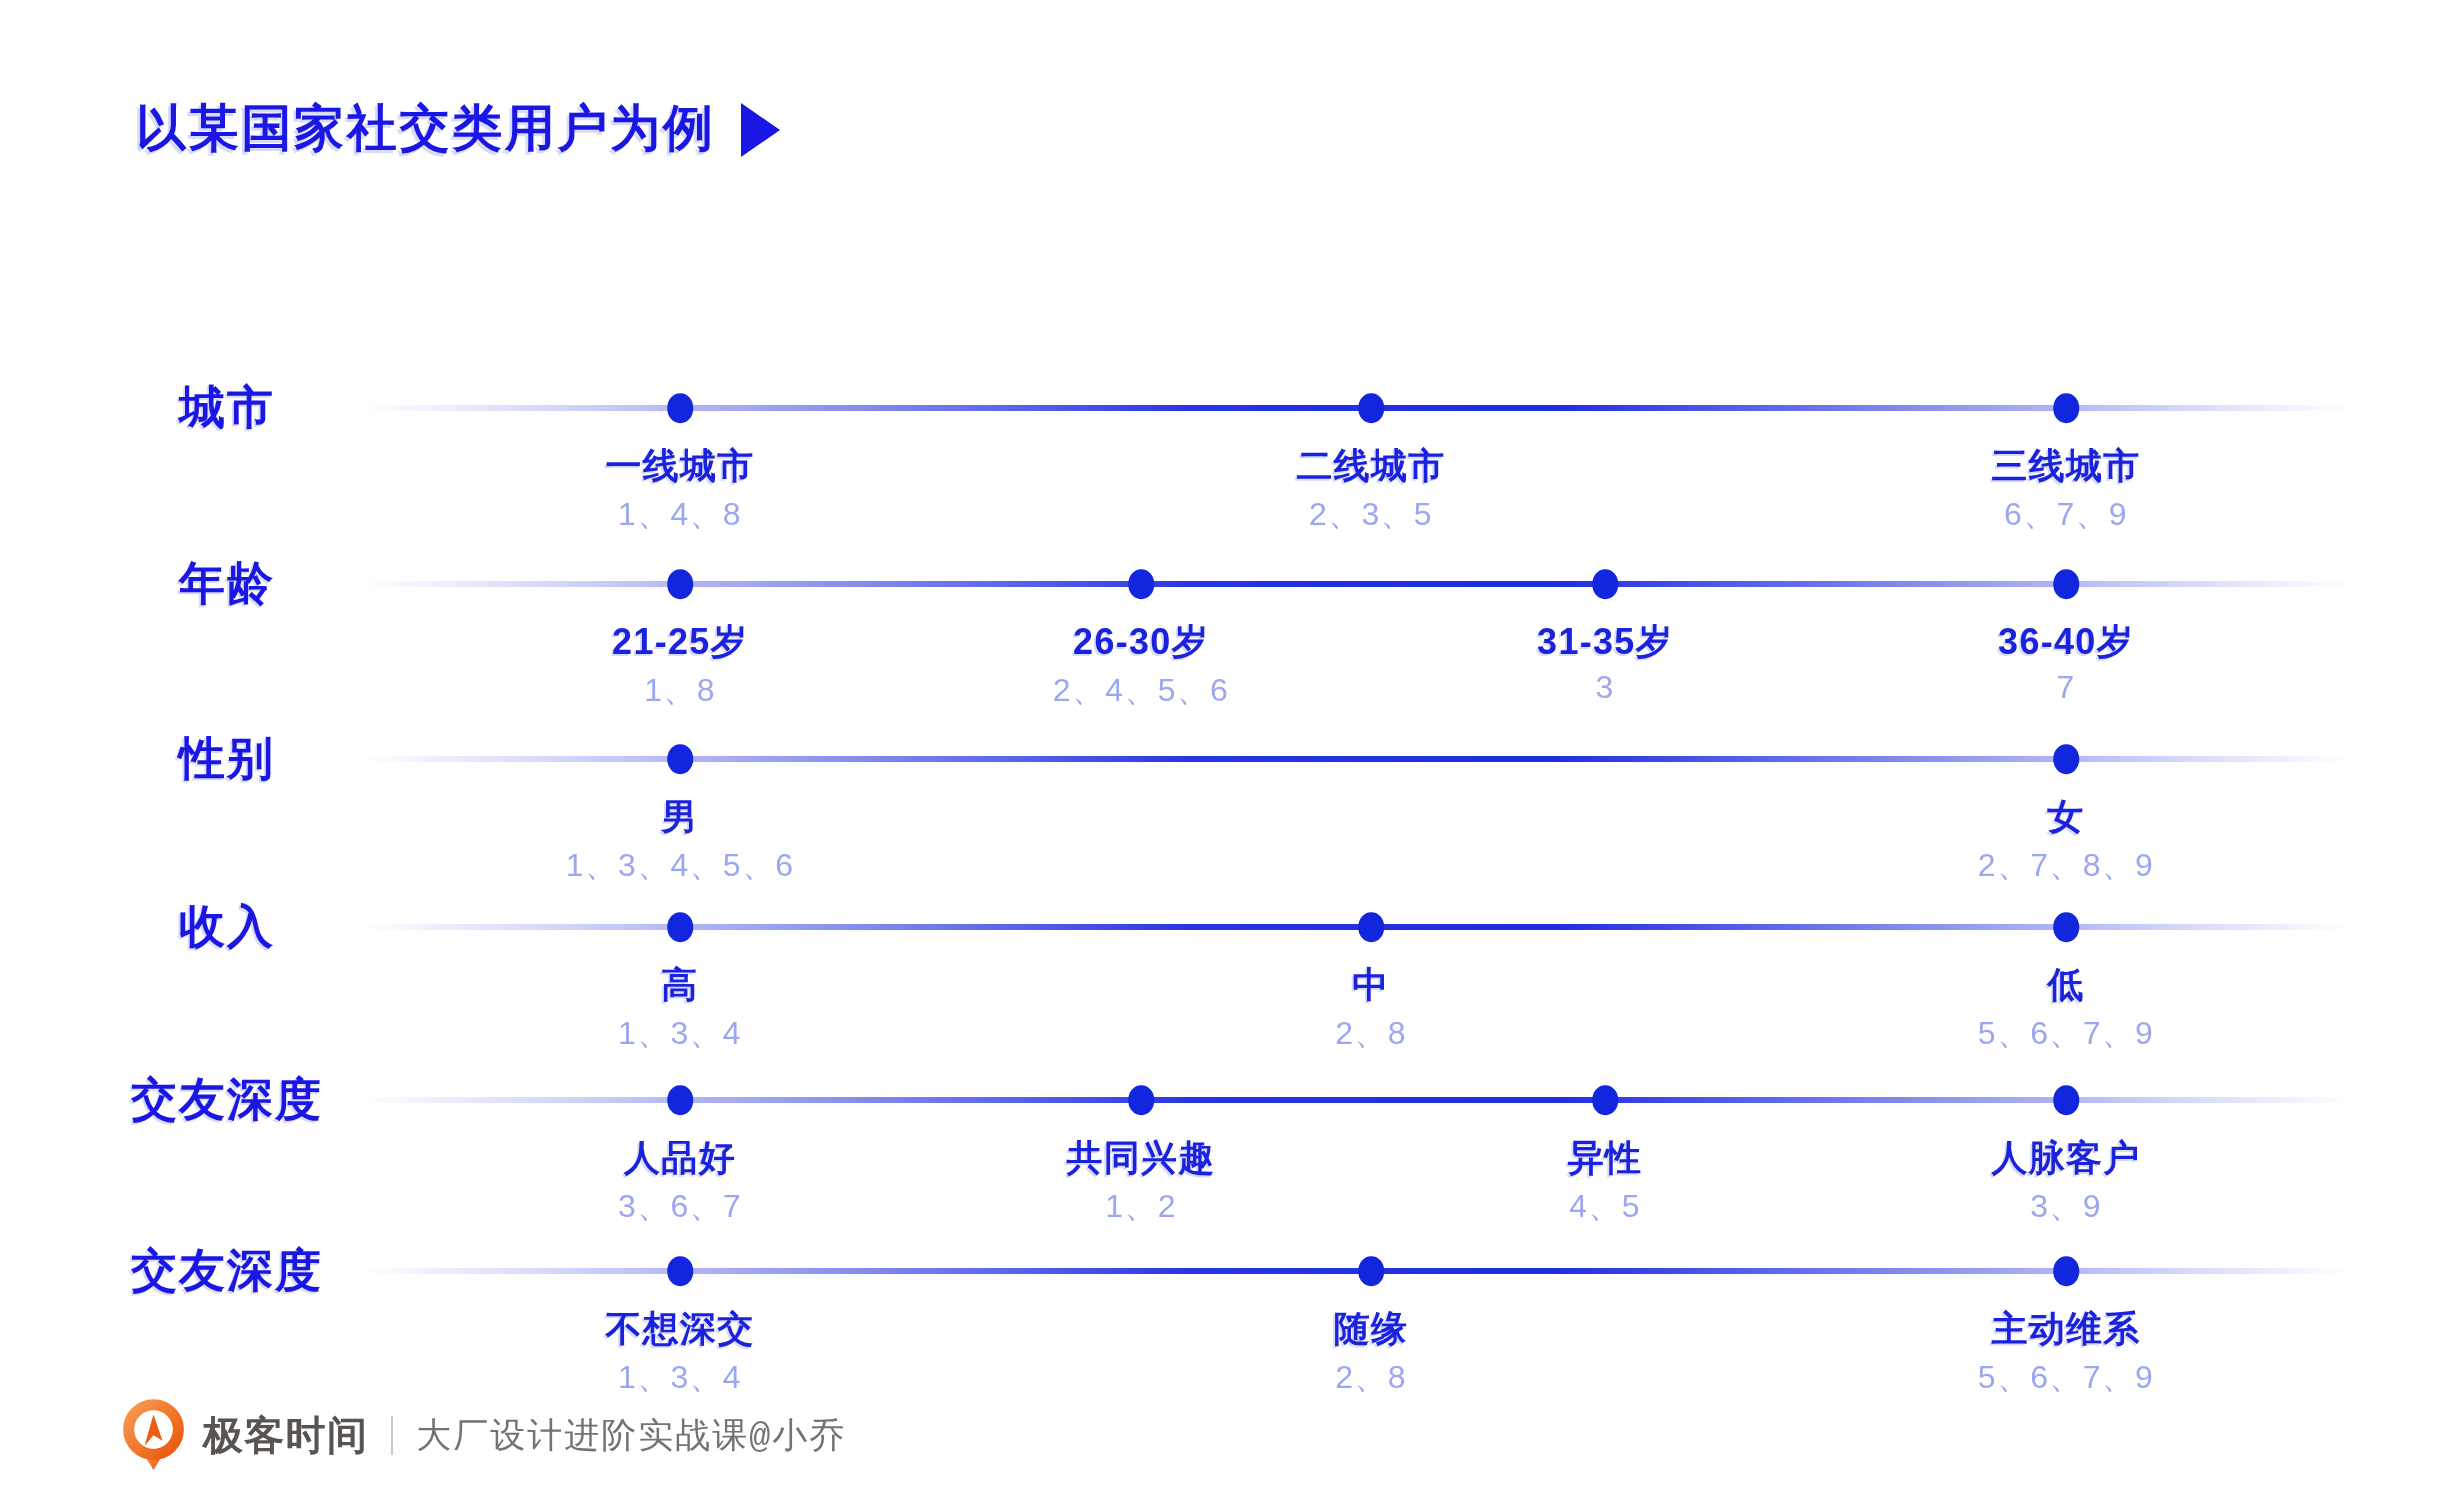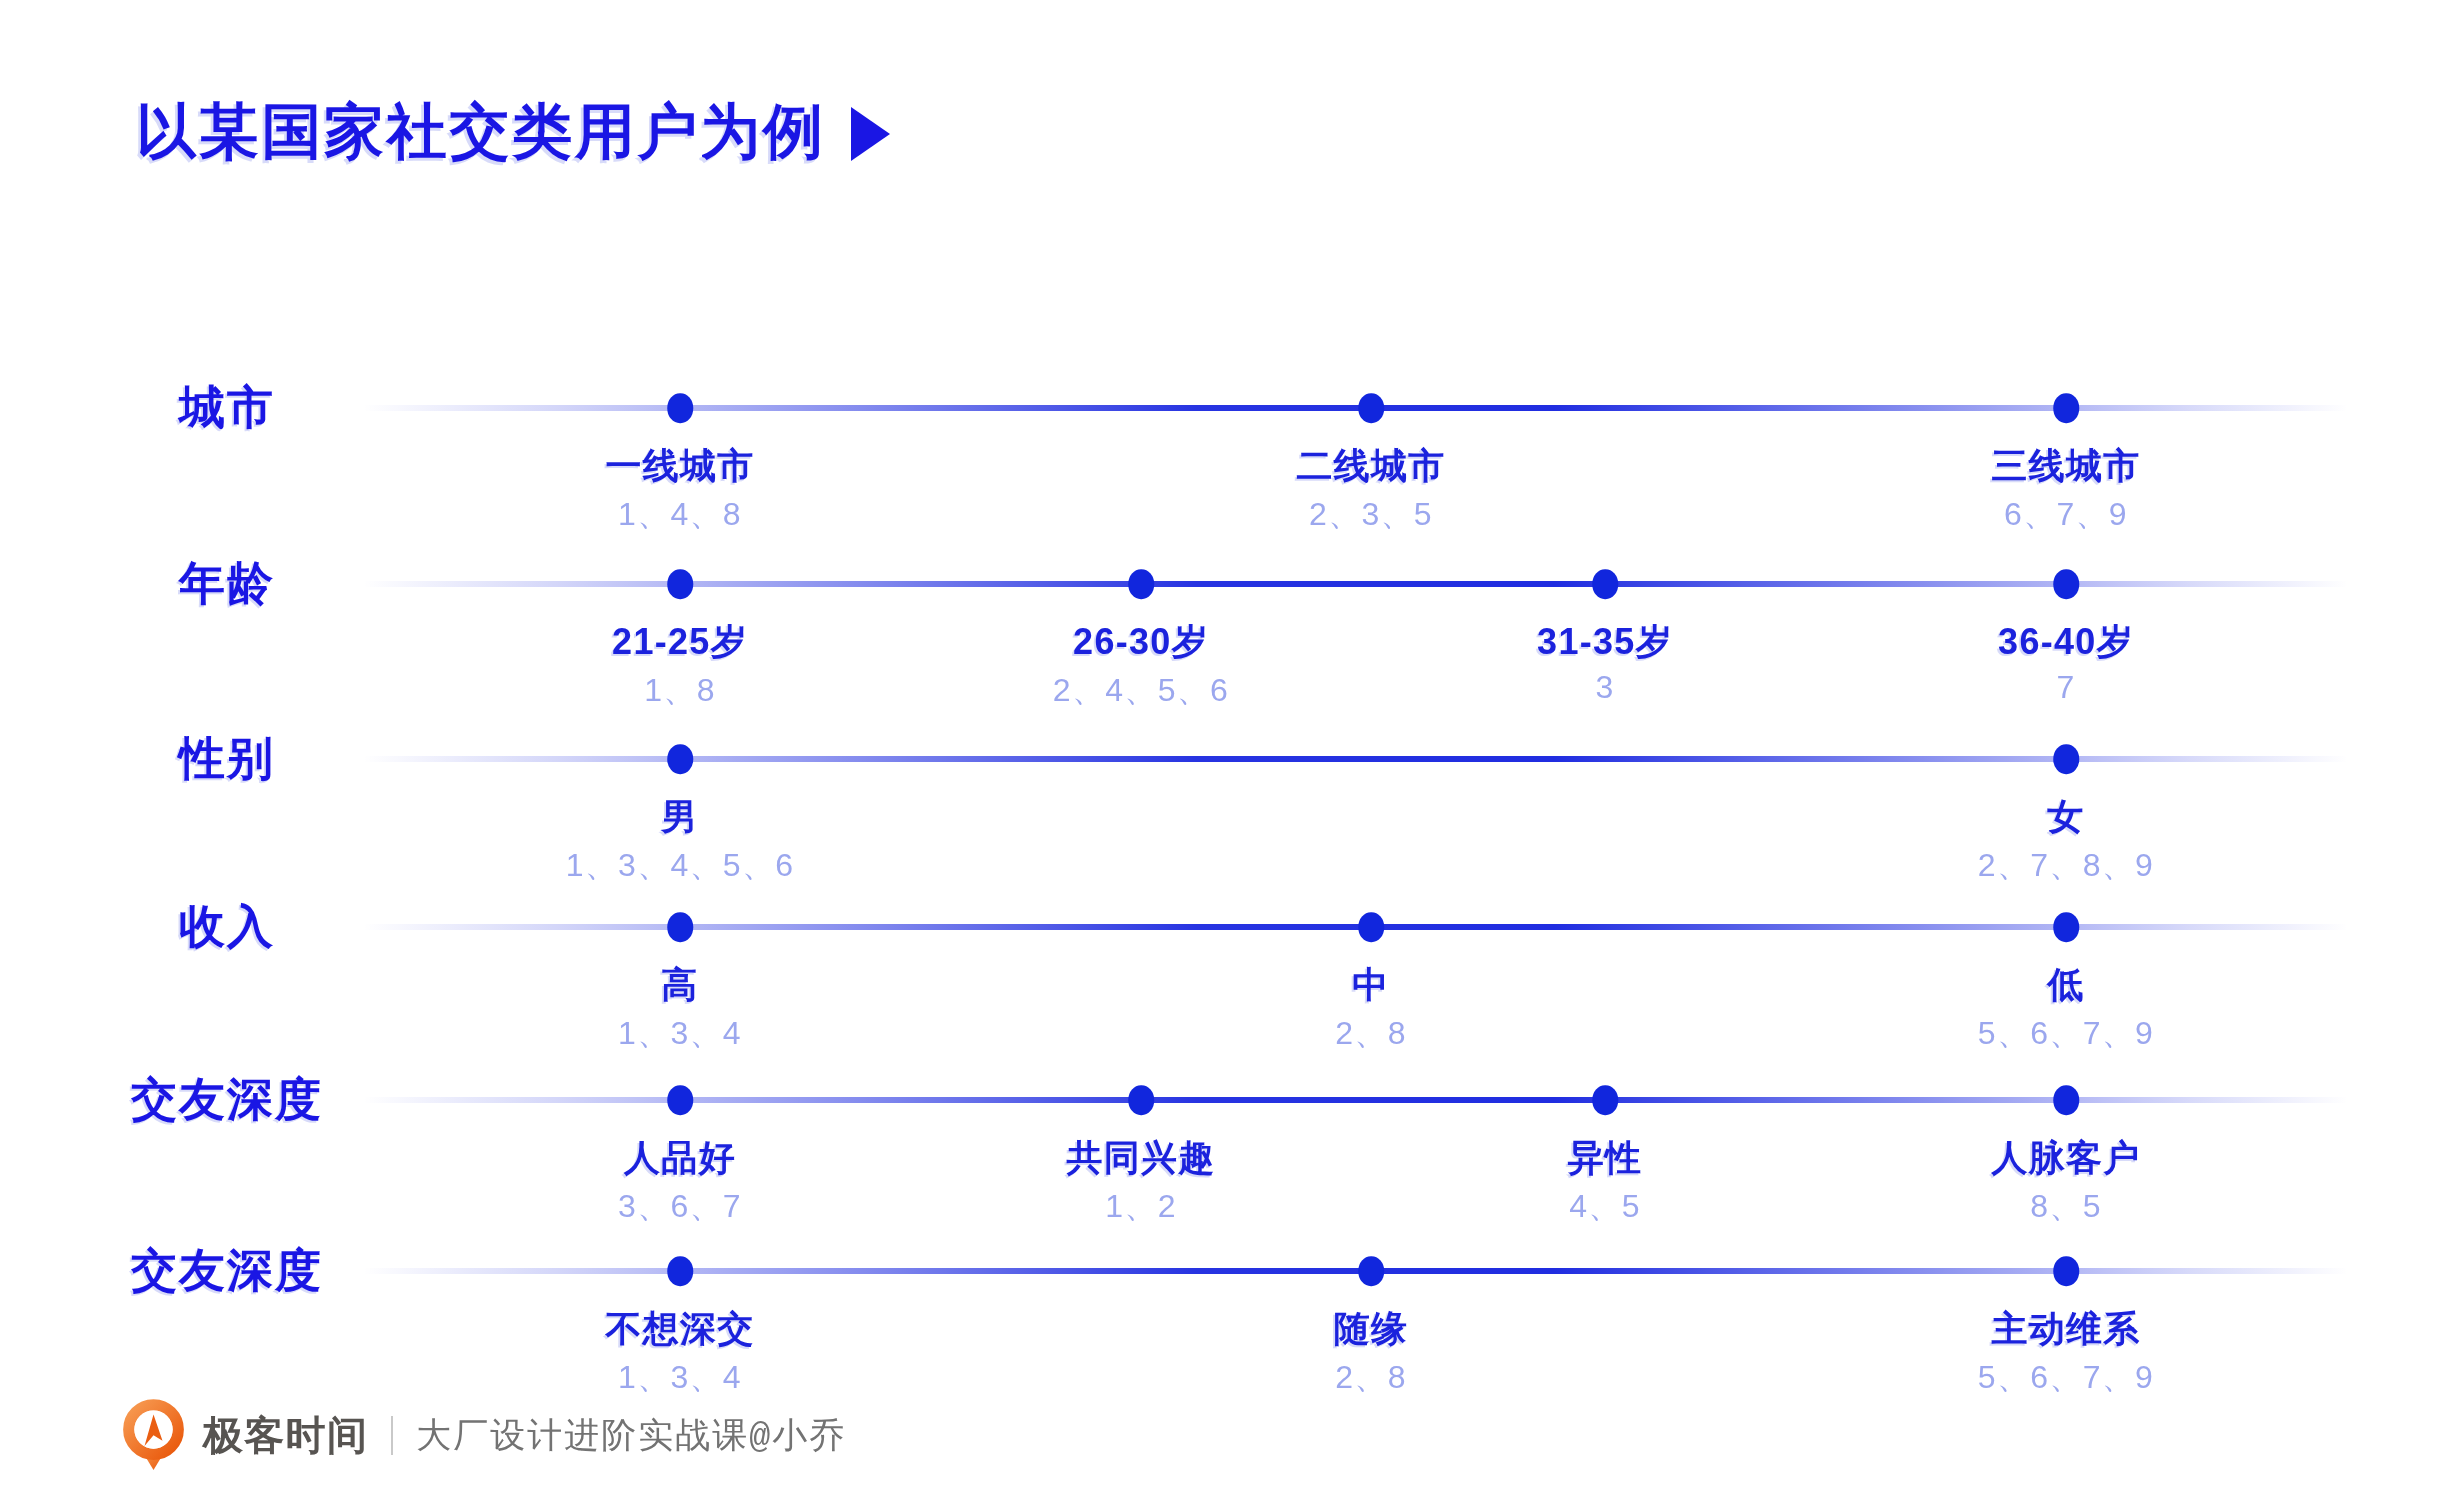--- a/index.html
+++ b/index.html
@@ -10,21 +10,21 @@
     overflow:hidden;
     font-family:"Liberation Sans","DejaVu Sans",sans-serif;
   }
   
   .title-wrap{
     position:absolute;left:136px;top:99px;
     display:flex;align-items:center;gap:25.5px;
   }
   .title{
     margin:0;
-    font-size:60px;line-height:1.1;font-weight:800;
+    font-size:50px;line-height:1.1;font-weight:800;
     color:#1a16e4;letter-spacing:2.7px;
     text-shadow:-2.7px 2.7px 0 rgba(168,176,242,.45);
   }
   .play-triangle{
     display:inline-block;width:0;height:0;
     border-left:39px solid #1a16e4;
     border-top:27px solid transparent;
     border-bottom:27px solid transparent;
     margin-top:4px;
   }
@@ -194,21 +194,21 @@
           <div class="point-users">1、2</div>
         </div>
         <div class="point" style="left: 1605px;">
           <span class="dot"></span>
           <div class="point-label">异性</div>
           <div class="point-users">4、5</div>
         </div>
         <div class="point" style="left: 2066px;">
           <span class="dot"></span>
           <div class="point-label">人脉客户</div>
-          <div class="point-users">8、5</div>
+          <div class="point-users">3、9</div>
         </div>
       </div>
       <div class="row" style="top: 1271px;">
         <div class="row-label">交友深度</div>
         <div class="track"></div>
         <div class="point" style="left: 680px;">
           <span class="dot"></span>
           <div class="point-label">不想深交</div>
           <div class="point-users">1、3、4</div>
         </div>

